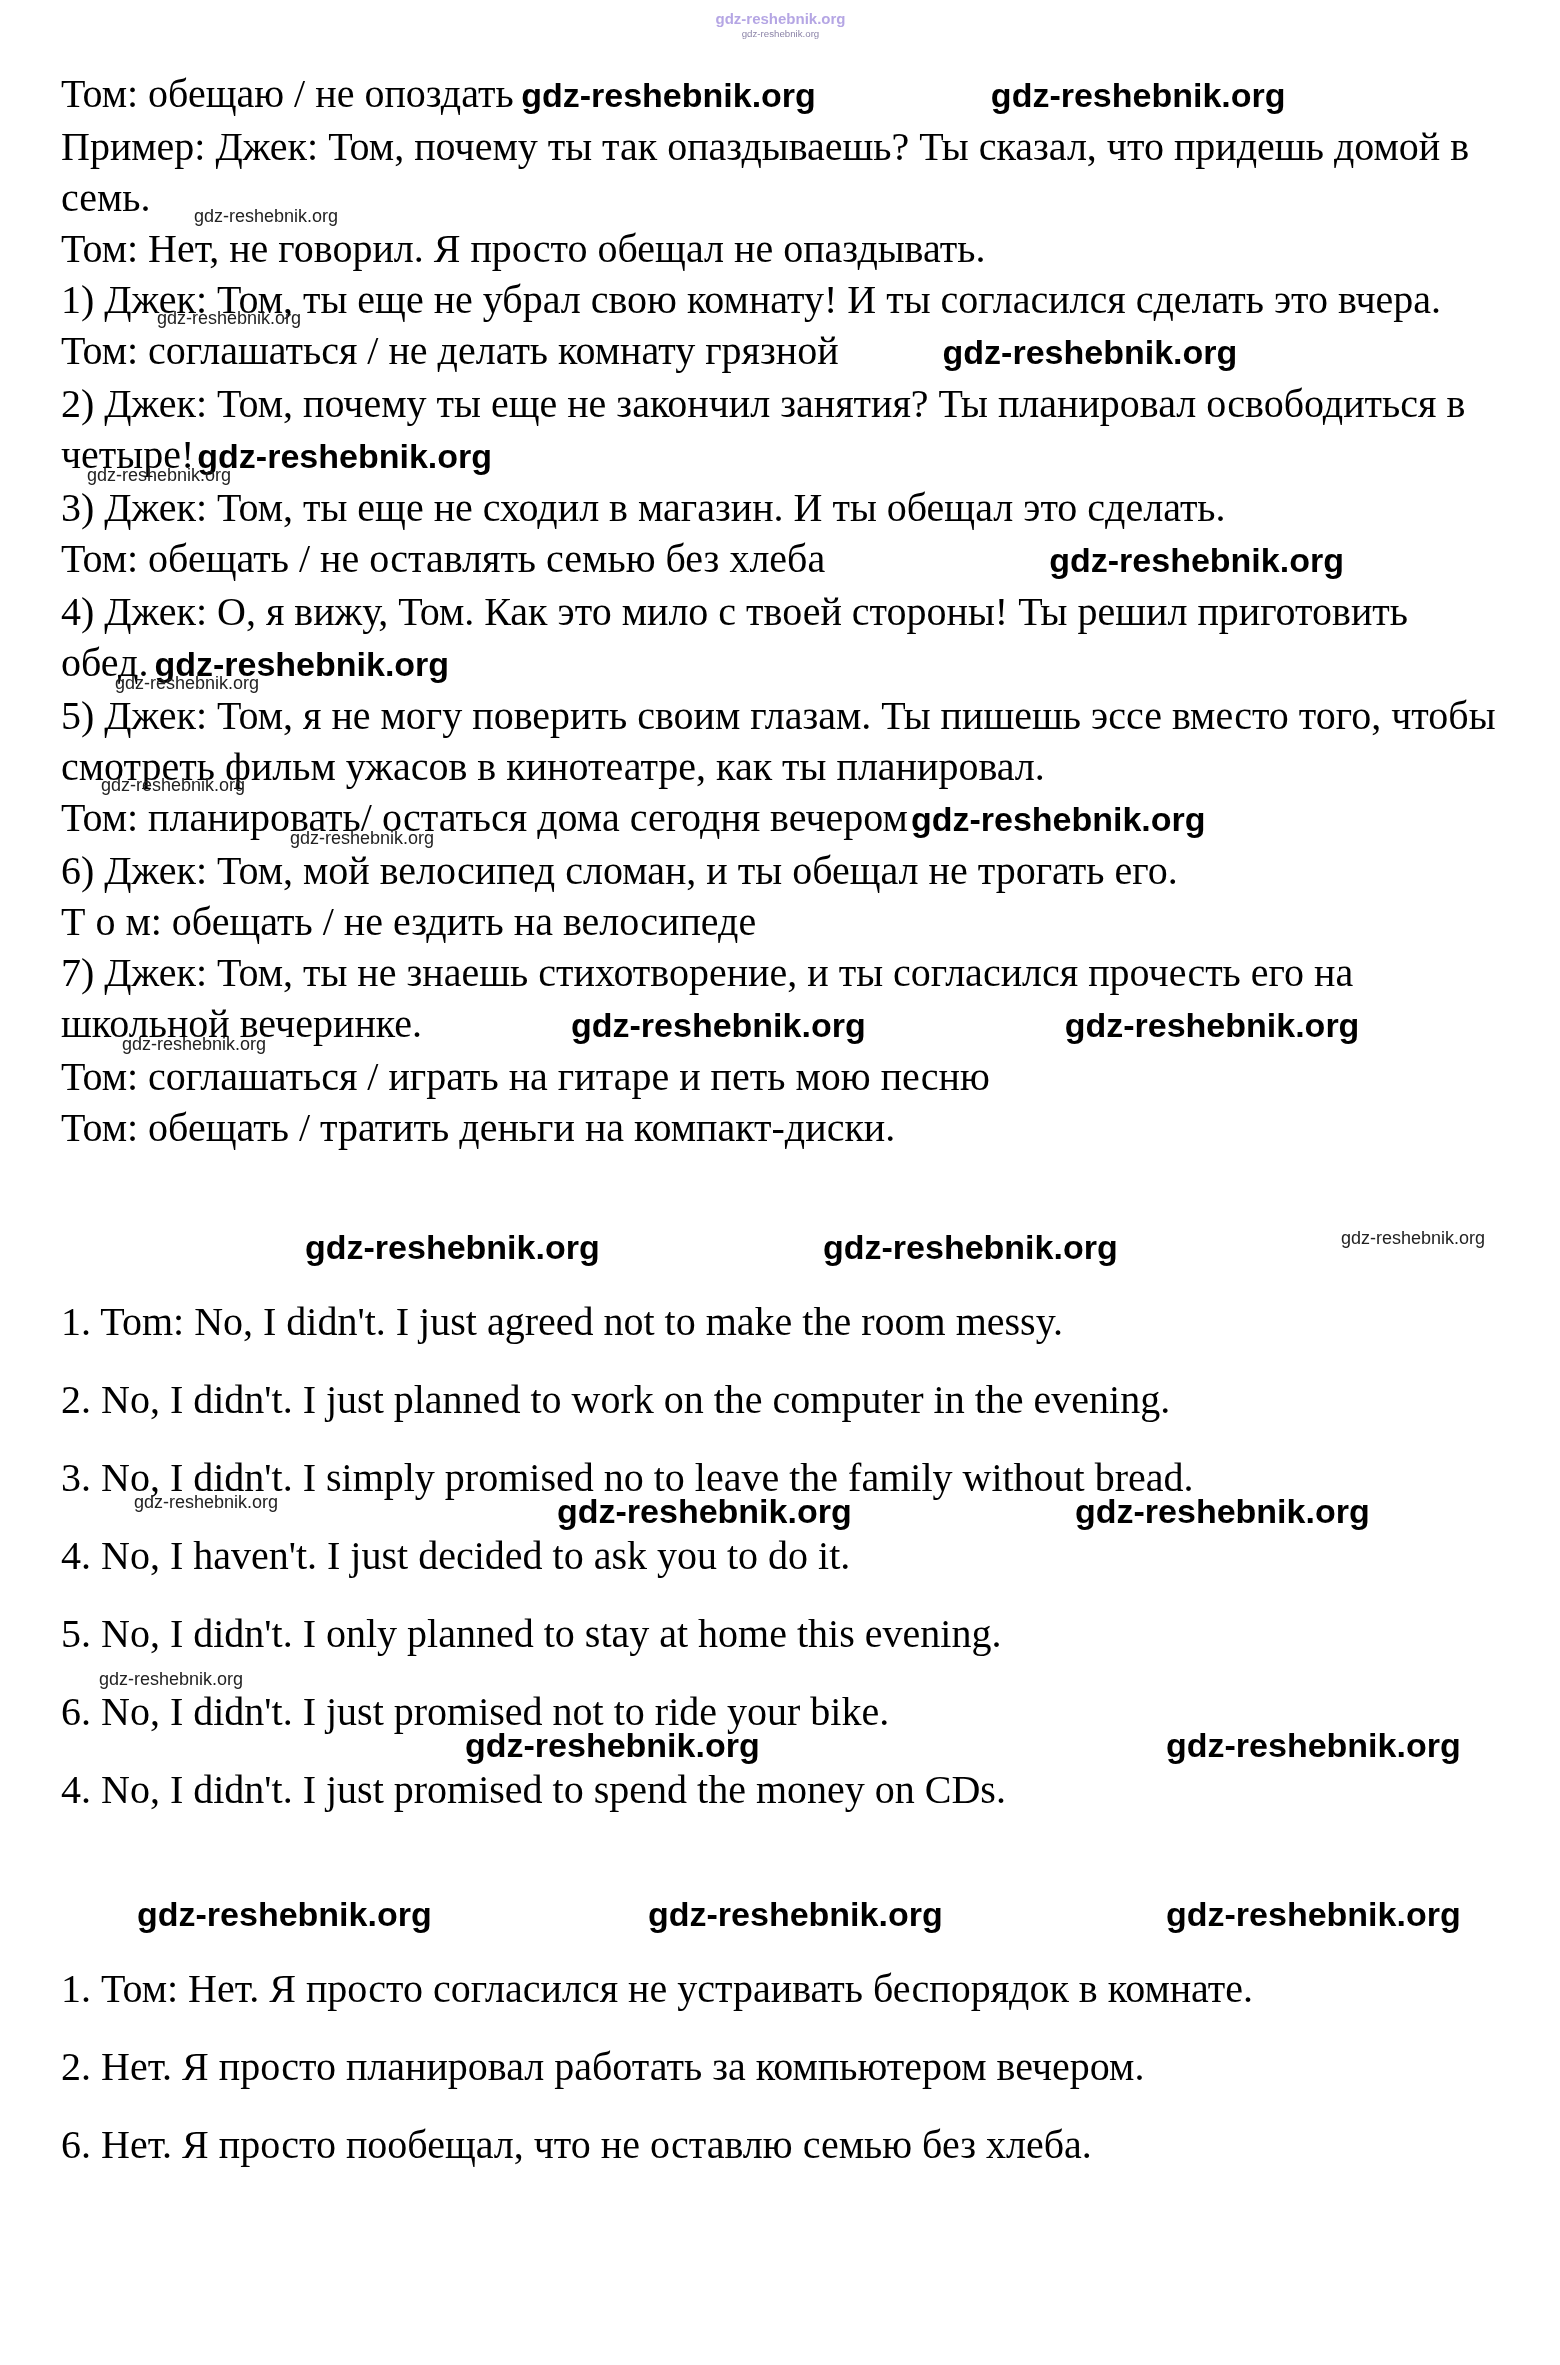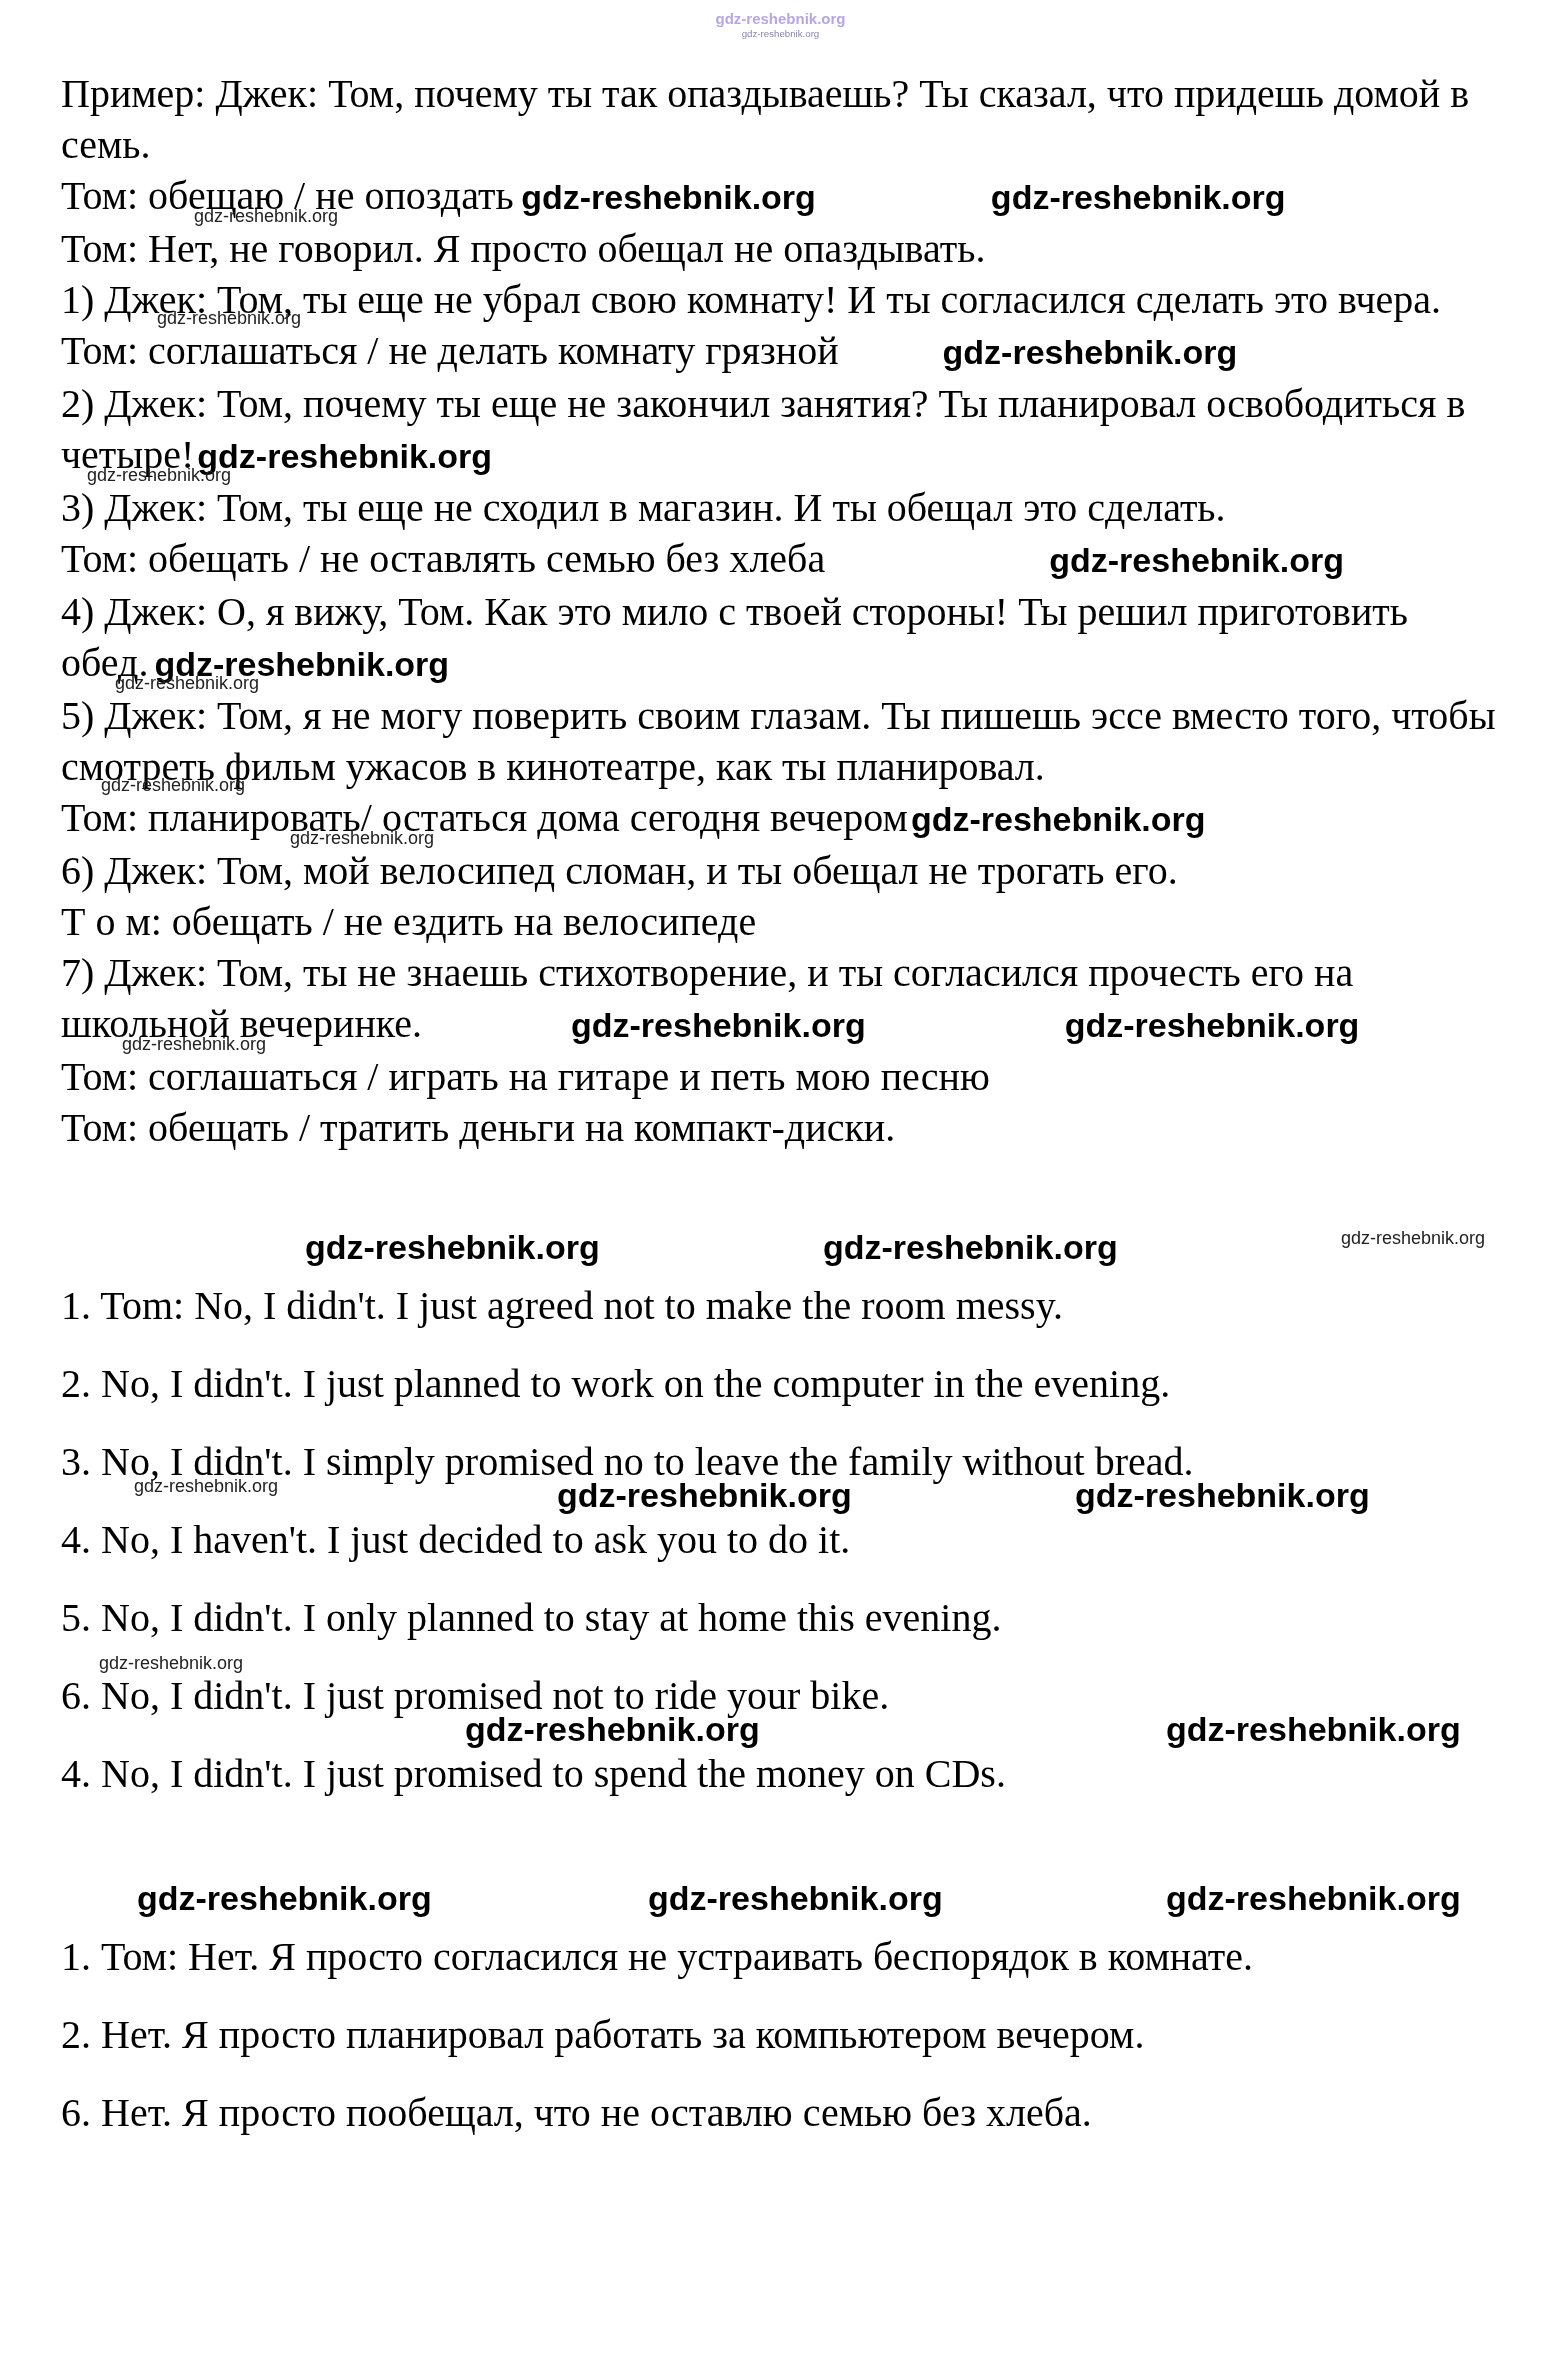--- a/index.html
+++ b/index.html
@@ -26,21 +26,21 @@
   }
   .wm-top-micro {
     font-family: "Liberation Sans", "DejaVu Sans", sans-serif;
     font-weight: 400;
     font-size: 9.7px;
     line-height: 11.2px;
     color: #8c84a8;
   }
   .sec { position: relative; }
   .para { margin: 0; position: relative; }
-  .answer { margin: 0 0 27px 0; }
+  .answer { margin: 16px 0 27px 0; }
   .ptext { }
   .wm-bold-inline {
     font-family: "Liberation Sans", "DejaVu Sans", sans-serif;
     font-weight: 700;
     font-size: 34px;
     white-space: nowrap;
     color: #000;
   }
   .wm-bold-abs {
     position: absolute;
@@ -67,22 +67,22 @@
 </head>
 <body>
 
 <div class="page">
   <header class="top-wms">
     <div class="wm-top" style="color: rgb(181, 166, 228);">gdz-reshebnik.org</div>
     <div class="wm-top-micro">gdz-reshebnik.org</div>
   </header>
   <div id="content">
       <section class="sec">
+        <p class="para"><span class="ptext">Том: обещаю / не опоздать</span><span class="wm-bold-inline" style="margin-left: 7.5px;">gdz-reshebnik.org</span><span class="wm-bold-inline" style="margin-left: 175px;">gdz-reshebnik.org</span></p>
         <p class="para"><span class="ptext">Пример: Джек: Том, почему ты так опаздываешь? Ты сказал, что придешь домой в семь.</span></p>
-        <p class="para"><span class="ptext">Том: обещаю / не опоздать</span><span class="wm-bold-inline" style="margin-left: 7.5px;">gdz-reshebnik.org</span><span class="wm-bold-inline" style="margin-left: 175px;">gdz-reshebnik.org</span></p>
         <p class="para"><span class="wm-tiny-abs para-tiny" style="left: 133px;">gdz-reshebnik.org</span><span class="ptext">Том: Нет, не говорил. Я просто обещал не опаздывать.</span></p>
         <p class="para"><span class="ptext">1) Джек: Том, ты еще не убрал свою комнату! И ты согласился сделать это вчера.</span></p>
         <p class="para"><span class="wm-tiny-abs para-tiny" style="left: 96px;">gdz-reshebnik.org</span><span class="ptext">Том: соглашаться / не делать комнату грязной</span><span class="wm-bold-inline" style="margin-left: 104px;">gdz-reshebnik.org</span></p>
         <p class="para"><span class="ptext">2) Джек: Том, почему ты еще не закончил занятия? Ты планировал освободиться в четыре!</span><span class="wm-bold-inline" style="margin-left: 3px;">gdz-reshebnik.org</span></p>
         <p class="para"><span class="wm-tiny-abs para-tiny" style="left: 26px;">gdz-reshebnik.org</span></p>
         <p class="para"><span class="ptext">3) Джек: Том, ты еще не сходил в магазин. И ты обещал это сделать.</span></p>
         <p class="para"><span class="ptext">Том: обещать / не оставлять семью без хлеба</span><span class="wm-bold-inline" style="margin-left: 224px;">gdz-reshebnik.org</span></p>
         <p class="para"><span class="ptext">4) Джек: О, я вижу, Том. Как это мило с твоей стороны! Ты решил приготовить обед.</span><span class="wm-bold-inline" style="margin-left: 6px;">gdz-reshebnik.org</span></p>
         <p class="para"><span class="wm-tiny-abs para-tiny" style="left: 54px;">gdz-reshebnik.org</span></p>
         <p class="para"><span class="ptext">5) Джек: Том, я не могу поверить своим глазам. Ты пишешь эссе вместо того, чтобы смотреть фильм ужасов в кинотеатре, как ты планировал.</span></p>

